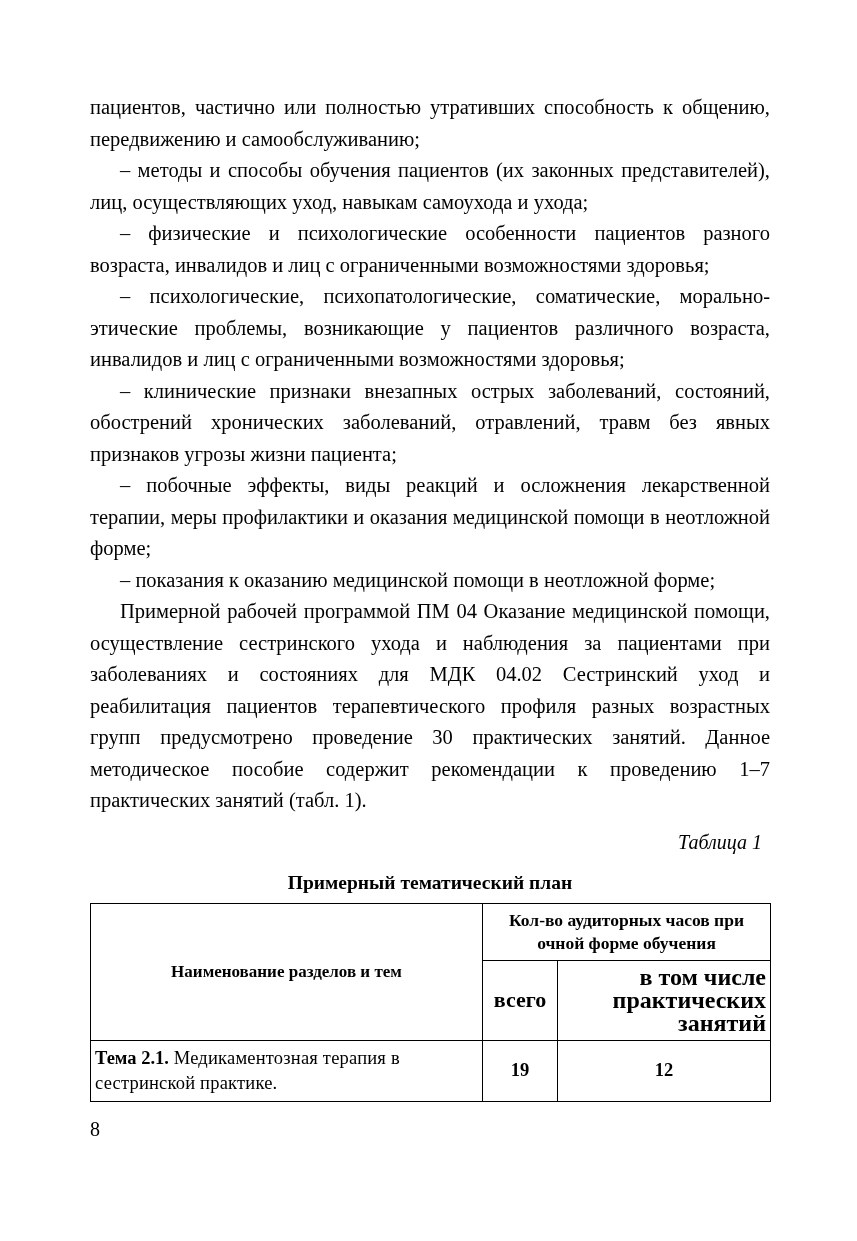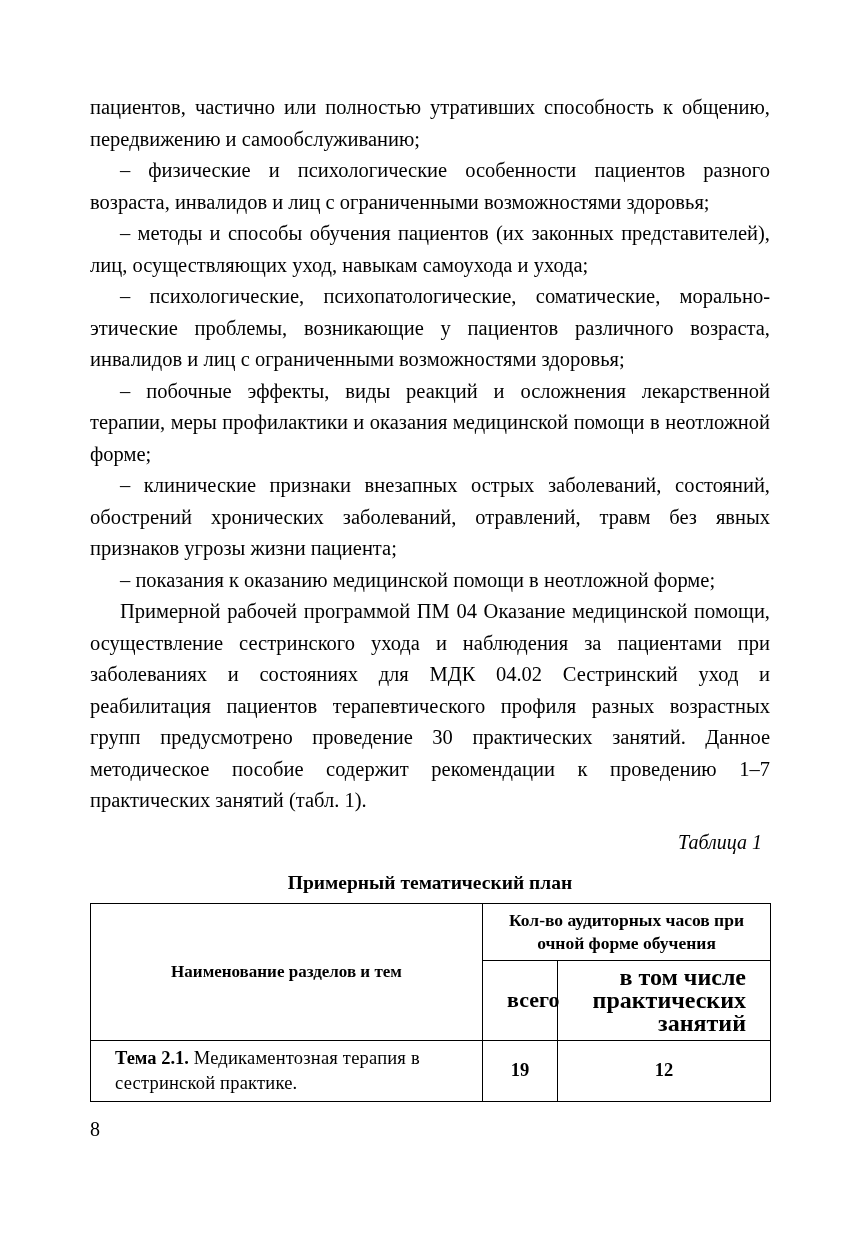--- a/index.html
+++ b/index.html
@@ -57,21 +57,21 @@
   }
   table.plan {
     margin-top: 9px;
     border-collapse: collapse;
     width: 680px;
     table-layout: fixed;
   }
   table.plan td, table.plan th {
     border: 1.5px solid #000000;
     vertical-align: middle;
-    padding: 5px 24px;
+    padding: 5px 4px;
   }
   .hdr-name {
     text-align: center;
     font-weight: bold;
     font-size: 17px;
     line-height: 22px;
   }
   .hdr-hours {
     text-align: center;
     font-weight: bold;
@@ -114,25 +114,25 @@
   }
 </style>
 </head>
 <body>
 
 <div class="page">
 
   <div class="content">
 
     <p class="noindent">пациентов, частично или полностью утративших способность к общению, передвижению и самообслуживанию;</p>
+    <p class="indent">– методы и способы обучения пациентов (их законных представителей), лиц, осуществляющих уход, навыкам самоухода и ухода;</p>
     <p class="indent">– физические и психологические особенности пациентов разного возраста, инвалидов и лиц с ограниченными возможностями здоровья;</p>
-    <p class="indent">– методы и способы обучения пациентов (их законных представителей), лиц, осуществляющих уход, навыкам самоухода и ухода;</p>
     <p class="indent">– психологические, психопатологические, соматические, морально-этические проблемы, возникающие у пациентов различного возраста, инвалидов и лиц с ограниченными возможностями здоровья;</p>
+    <p class="indent">– клинические признаки внезапных острых заболеваний, состояний, обострений хронических заболеваний, отравлений, травм без явных признаков угрозы жизни пациента;</p>
     <p class="indent">– побочные эффекты, виды реакций и осложнения лекарственной терапии, меры профилактики и оказания медицинской помощи в неотложной форме;</p>
-    <p class="indent">– клинические признаки внезапных острых заболеваний, состояний, обострений хронических заболеваний, отравлений, травм без явных признаков угрозы жизни пациента;</p>
     <p class="indent">– показания к оказанию медицинской помощи в неотложной форме;</p>
     <p class="indent">Примерной рабочей программой ПМ 04 Оказание медицинской помощи, осуществление сестринского ухода и наблюдения за пациентами при заболеваниях и состояниях для МДК 04.02 Сестринский уход и реабилитация пациентов терапевтического профиля разных возрастных групп предусмотрено проведение 30 практических занятий. Данное методическое пособие содержит рекомендации к проведению 1–7 практических занятий (табл. 1).</p>
 
     <div class="table-caption">Таблица 1</div>
     <div class="table-title">Примерный тематический план</div>
 
     <table class="plan">
       <colgroup>
         <col style="width:392px">
         <col style="width:75px">

